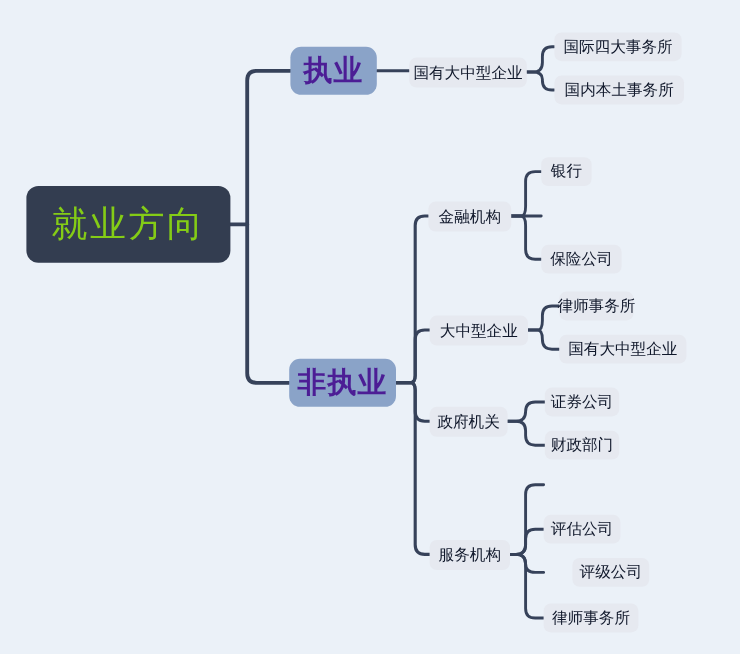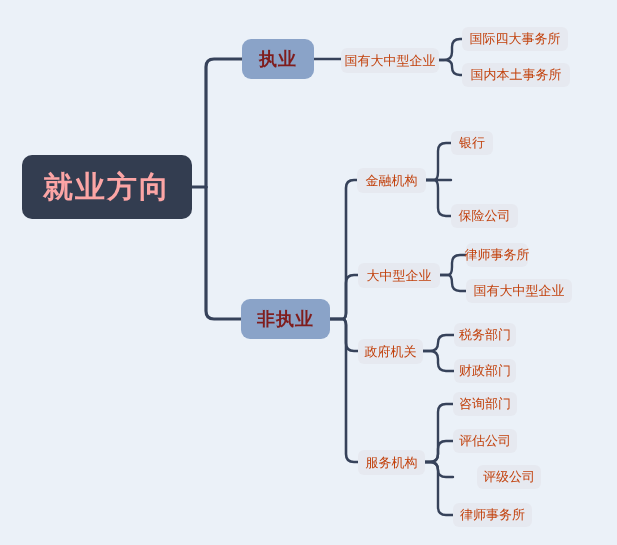--- a/index.html
+++ b/index.html
@@ -29,37 +29,37 @@
   .node {
     position: absolute;
     display: flex;
     align-items: center;
     justify-content: center;
     white-space: nowrap;
     box-sizing: border-box;
   }
   .node-root {
     background: #333d50;
-    color: #fca5a5;
-    font-weight: bold;
+    color: #84cc16;
+    font-weight: normal;
     font-size: 30px;
     letter-spacing: 2px;
     border-radius: 10px;
   }
   .node-l1 {
     background: #8aa3c8;
-    color: #7f1d1d;
+    color: #4c1d95;
     font-weight: bold;
-    font-size: 18px;
+    font-size: 24px;
     letter-spacing: 1px;
     border-radius: 9px;
   }
   .node-sub {
     background: #e6e9f0;
-    color: #c2410c;
+    color: #0f172a;
     font-size: 13px;
     border-radius: 6px;
     font-family: Liberation Mono, monospace;
   }
 </style>
 </head>
 <body>
 
 <div class="canvas">
 
@@ -104,22 +104,21 @@
 
   <div class="node node-sub" style="left:357px; top:168px; width:69px; height:25px;">金融机构</div>
   <div class="node node-sub" style="left:451px; top:131px; width:42px; height:24px;">银行</div>
   <div class="node node-sub" style="left:451px; top:204px; width:67px; height:24px;">保险公司</div>
 
   <div class="node node-sub" style="left:358px; top:263px; width:82px; height:25px;">大中型企业</div>
   <div class="node node-sub" style="left:466px; top:243px; width:62px; height:24px;">律师事务所</div>
   <div class="node node-sub" style="left:358px; top:339px; width:65px; height:25px;">政府机关</div>
 
   <div class="node node-sub" style="left:466px; top:279px; width:106px; height:24px;">国有大中型企业</div>
-  <div class="node node-sub" style="left:454px; top:323px; width:62px; height:24px;">税务部门</div>
+  <div class="node node-sub" style="left:454px; top:323px; width:62px; height:24px;">证券公司</div>
   <div class="node node-sub" style="left:454px; top:359px; width:62px; height:24px;">财政部门</div>
 
   <div class="node node-sub" style="left:358px; top:450px; width:67px; height:25px;">服务机构</div>
-  <div class="node node-sub" style="left:453px; top:392px; width:64px; height:24px;">咨询部门</div>
   <div class="node node-sub" style="left:453px; top:429px; width:64px; height:24px;">评估公司</div>
   <div class="node node-sub" style="left:453px; top:465px; width:64px; height:24px;margin-left:24px;">评级公司</div>
   <div class="node node-sub" style="left:453px; top:503px; width:79px; height:24px;">律师事务所</div>
 
 </div>
 
 </body></html>

